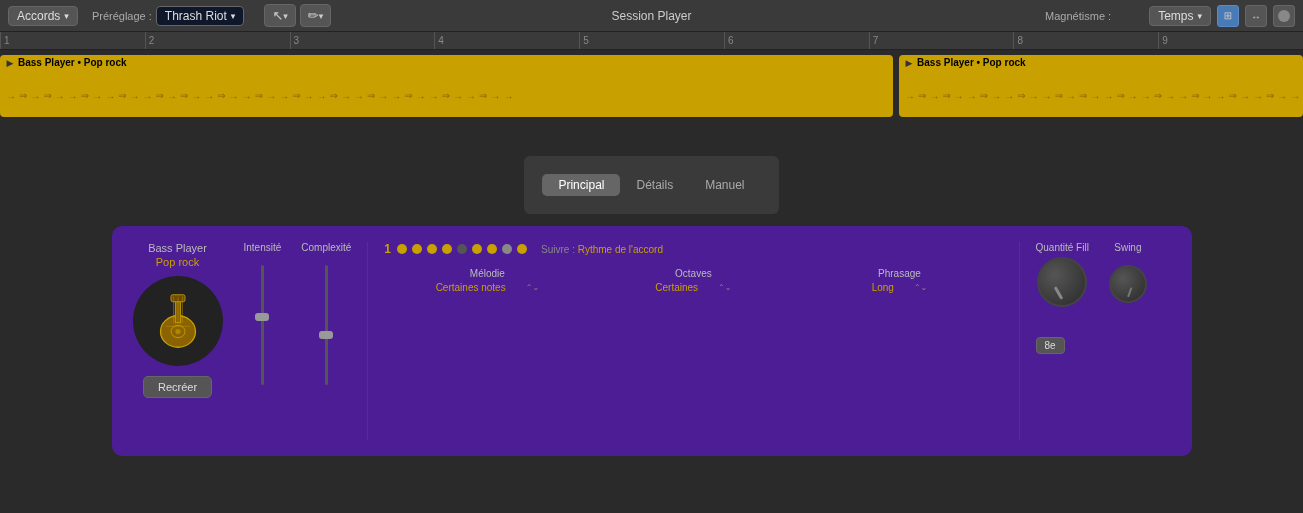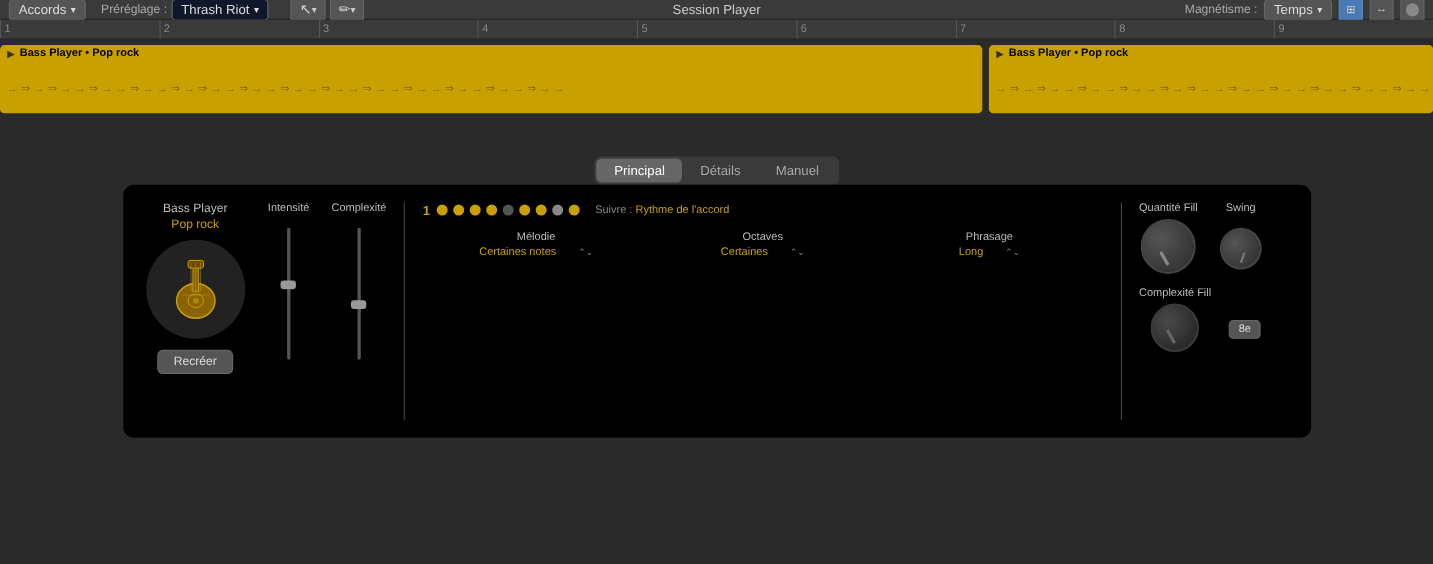--- a/index.html
+++ b/index.html
@@ -10,21 +10,21 @@
       font-size: 11px;
       width: 1303px;
       height: 513px;
       overflow: hidden;
     }
 
     
     .top-bar {
       display: flex;
       align-items: center;
-      height: 18px;
+      height: 32px;
       background: #3a3a3a;
       border-bottom: 1px solid #222;
       padding: 0 8px;
       position: relative;
     }
     .top-bar-title {
       position: absolute;
       left: 50%;
       transform: translateX(-50%);
       font-size: 12px;
@@ -92,20 +92,21 @@
       display: flex;
       align-items: center;
       background: #555;
       border: 1px solid #666;
       border-radius: 4px;
       padding: 2px 8px;
       color: #ddd;
       font-size: 12px;
       gap: 4px;
       cursor: pointer;
+      margin-left: 32px;
     }
     .icon-btn {
       width: 22px;
       height: 22px;
       background: #555;
       border: 1px solid #666;
       border-radius: 3px;
       display: flex;
       align-items: center;
       justify-content: center;
@@ -213,43 +214,43 @@
       padding: 16px 20px;
       display: flex;
       flex-direction: column;
       align-items: center;
     }
 
     
     .tabs {
       display: flex;
       gap: 0;
-      margin-bottom: 0;
+      margin-bottom: 12px;
       background: #3a3a3a;
       border-radius: 6px;
-      padding: 2px;
+      padding: 18px;
     }
     .tab {
       padding: 4px 16px;
       border-radius: 5px;
       cursor: pointer;
       font-size: 12px;
       color: #aaa;
     }
     .tab.active {
       background: #666;
       color: #fff;
     }
 
     
     .panel {
       display: flex;
       width: 100%;
       max-width: 1080px;
-      background: #000000;
+      background: #4c1d95;
       border-radius: 10px;
       padding: 16px;
       gap: 16px;
       min-height: 230px;
     }
 
     
     .left-section {
       display: flex;
       flex-direction: column;
@@ -767,26 +768,20 @@
         </div>
         <div class="knob-group">
           <span class="knob-label">Swing</span>
           <div class="knob small" style="margin-top:8px;">
             <div class="knob-indicator-small"></div>
           </div>
         </div>
       </div>
 
       <div style="display:flex;gap:16px;align-items:center;">
-        <div class="knob-group">
-          <span class="complexity-fill-label">Complexité Fill</span>
-          <div class="knob-fill-small">
-            <div class="knob-indicator" style="background:#666;"></div>
-          </div>
-        </div>
         <div style="margin-top: 18px;">
           <div class="fill-badge">8e</div>
         </div>
       </div>
     </div>
 
   </div>
 </div>
 
 </body></html>

